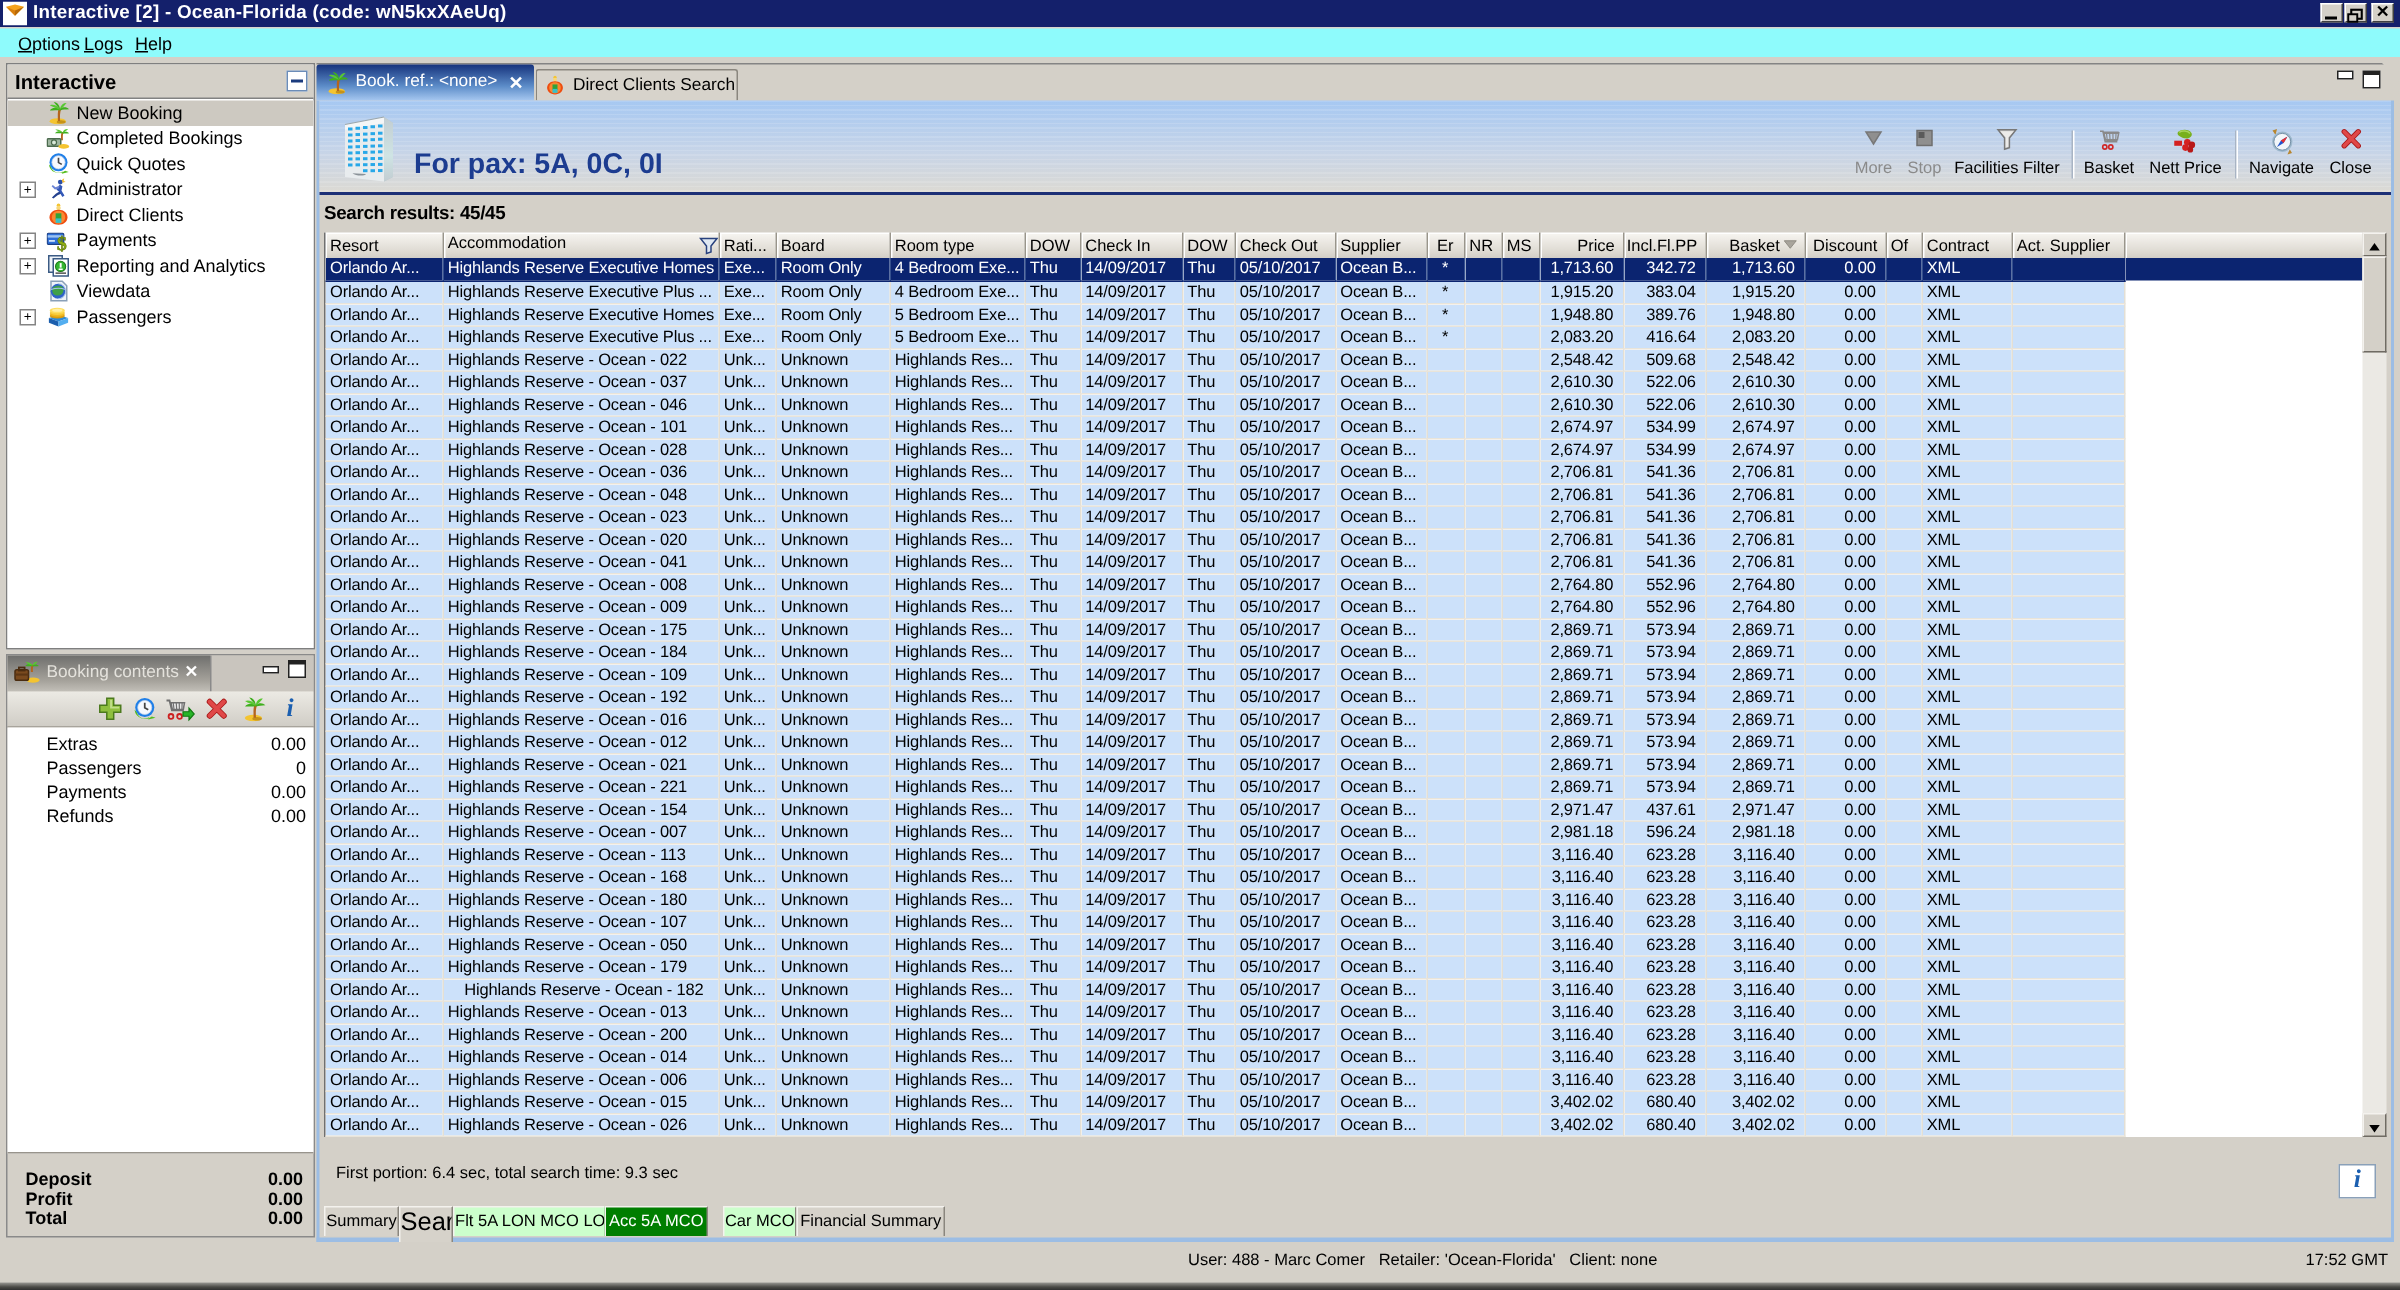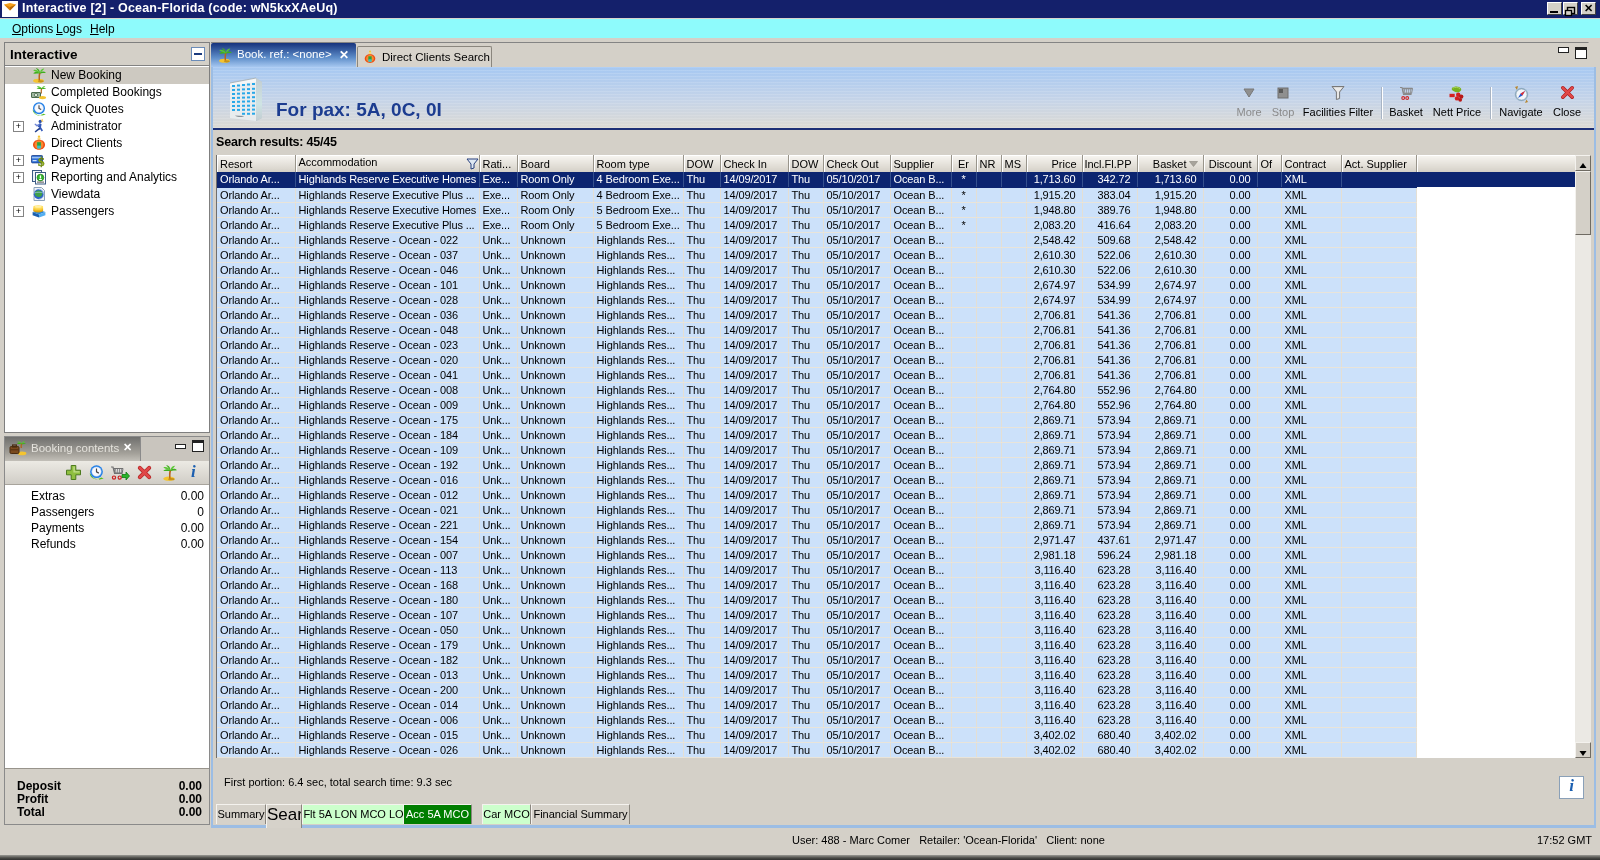--- a/index.html
+++ b/index.html
@@ -1185,21 +1185,21 @@
             <td style="text-align:right;padding-right:6px;">623.28</td>
             <td style="text-align:right;padding-right:6px;">3,116.40</td>
             <td style="text-align:right;padding-right:6px;">0.00</td>
             <td style="text-align:left;padding-left:3px;"></td>
             <td style="text-align:left;padding-left:3px;">XML</td>
             <td style="text-align:left;padding-left:3px;"></td>
             <td class="emptycol"></td>
           </tr>
 <tr>
             <td style="text-align:left;padding-left:3px;">Orlando Ar...</td>
-            <td style="text-align:left;padding-left:3px;">Highlands Reserve - Ocean - 182</td>
+            <td style="text-align:left;padding-left:14px;">Highlands Reserve - Ocean - 182</td>
             <td style="text-align:left;padding-left:3px;">Unk...</td>
             <td style="text-align:left;padding-left:3px;">Unknown</td>
             <td style="text-align:left;padding-left:3px;">Highlands Res...</td>
             <td style="text-align:left;padding-left:3px;">Thu</td>
             <td style="text-align:left;padding-left:3px;">14/09/2017</td>
             <td style="text-align:left;padding-left:3px;">Thu</td>
             <td style="text-align:left;padding-left:3px;">05/10/2017</td>
             <td style="text-align:left;padding-left:3px;">Ocean B...</td>
             <td style="text-align:center;padding-left:0px;"></td>
             <td style="text-align:left;padding-left:3px;"></td>

